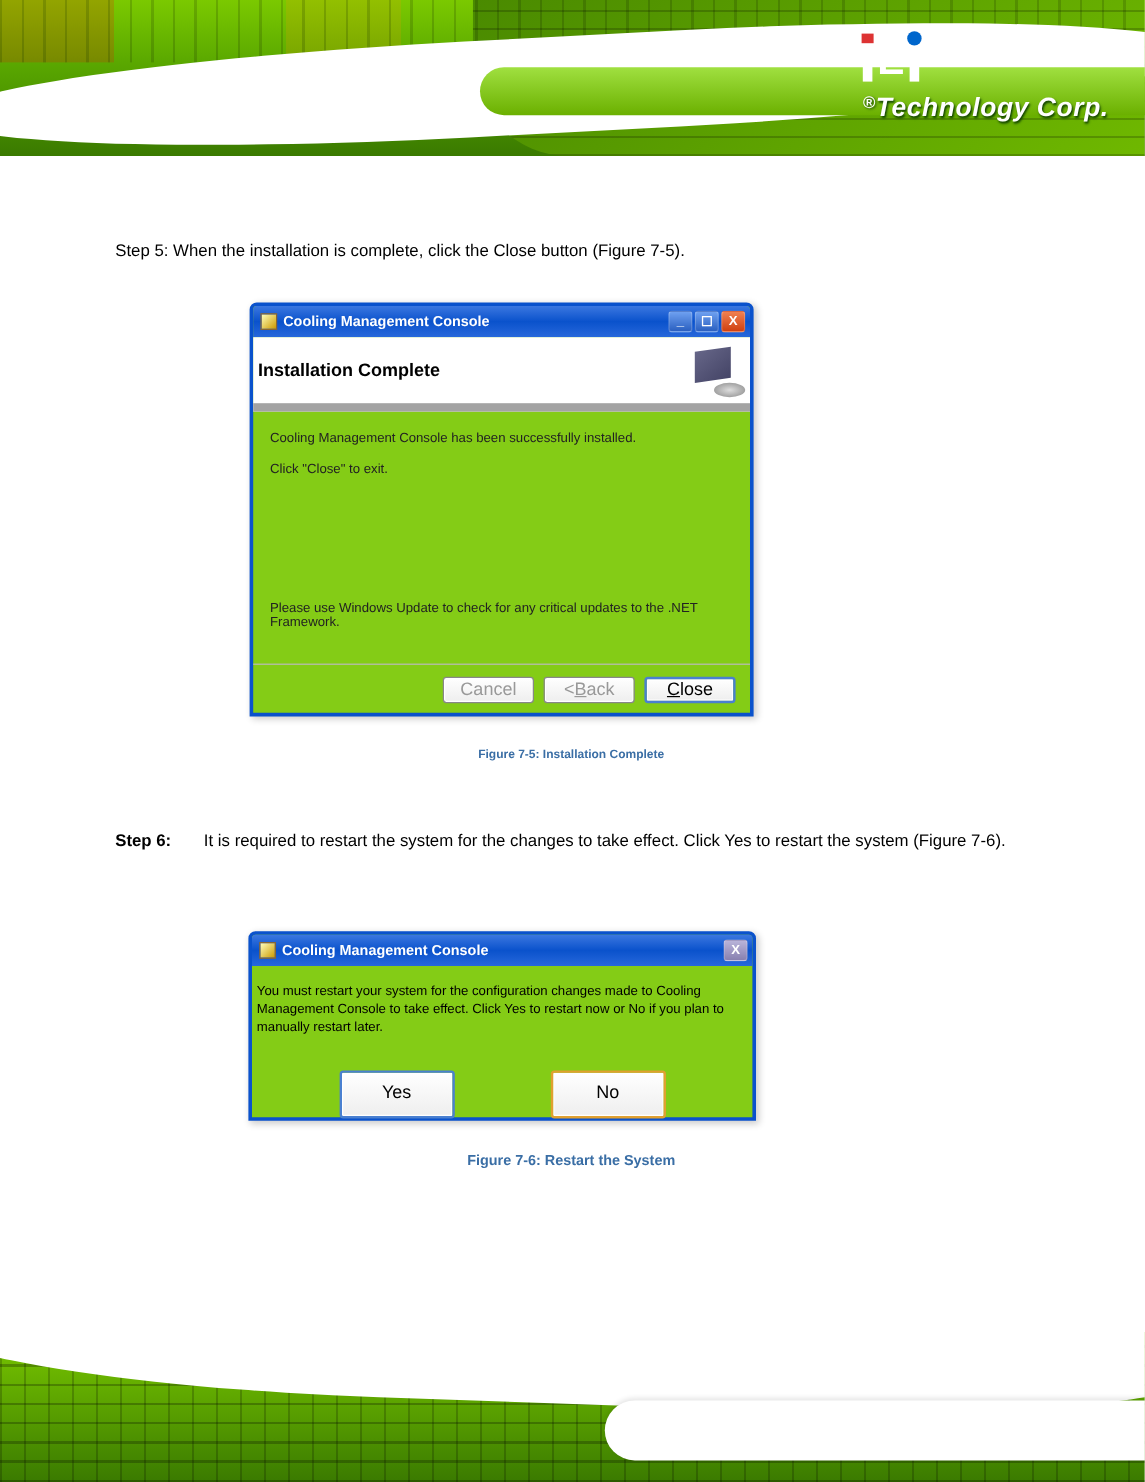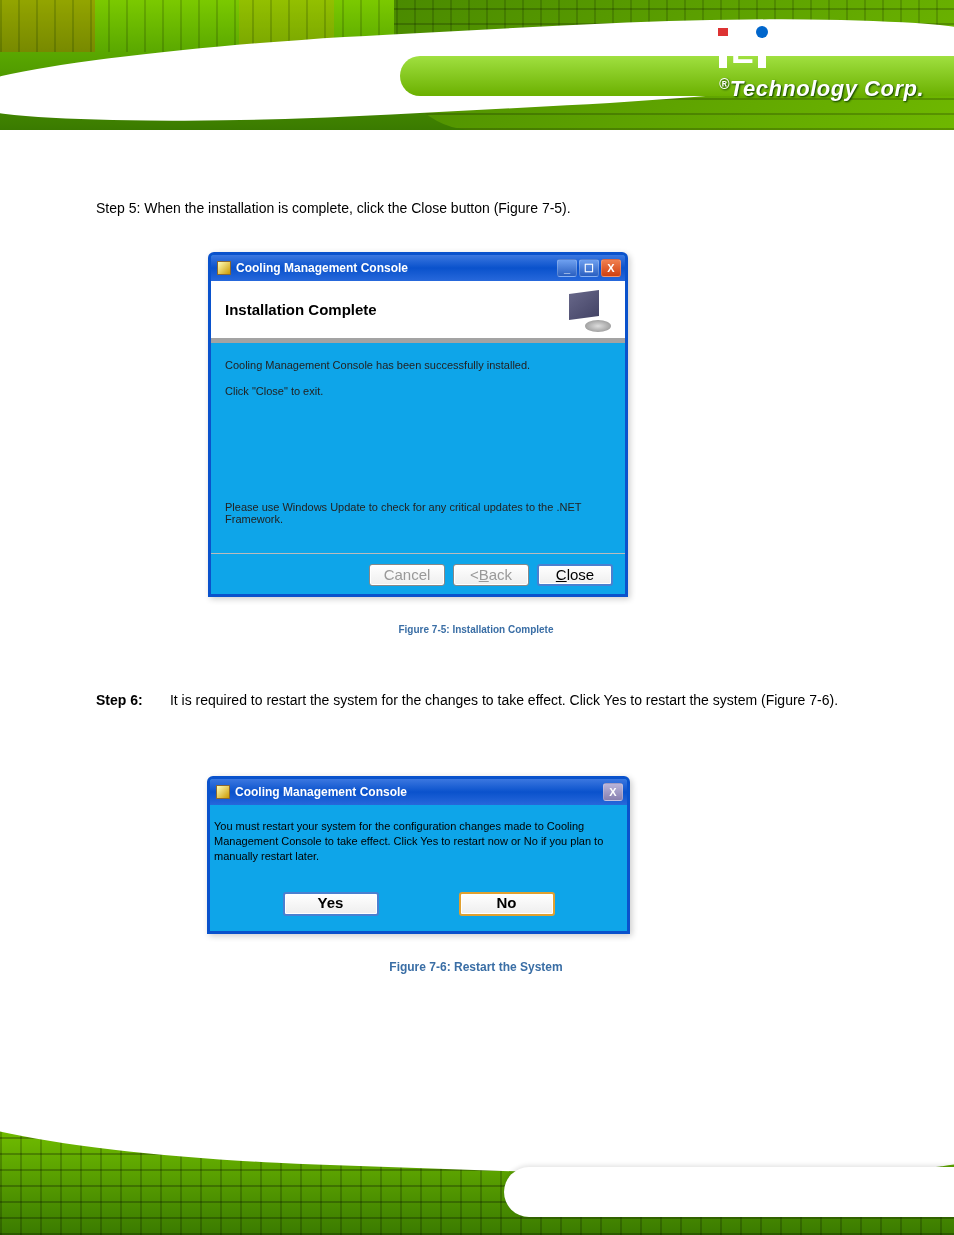--- a/index.html
+++ b/index.html
@@ -89,21 +89,21 @@
     position: absolute;
     bottom: 18px; right: -30px; width: 480px; height: 50px;
     background: #fff;
     border-radius: 60px 0 0 60px;
     box-shadow: 0 -2px 4px rgba(0,0,0,0.1);
   }
 
   
   .dialog {
     position: absolute;
-    background: #0ea5e9;
+    background: #84cc16;
     border: 3px solid #0a52cc;
     border-radius: 6px 6px 0 0;
     box-shadow: 2px 2px 6px rgba(0,0,0,0.2);
   }
   .dlg1 { left: 208px; top: 252px; width: 420px; height: 345px; }
   .titlebar {
     background: linear-gradient(to bottom, #3b77e0 0%, #0a52cc 50%, #2768db 100%);
     height: 26px;
     display: flex; align-items: center;
     padding: 0 4px 0 6px;
@@ -122,22 +122,22 @@
     width: 20px; height: 18px; border: 1px solid #fff3;
     border-radius: 3px; display:flex; align-items:center; justify-content:center;
     font-size: 11px; font-weight:bold; color:#fff;
   }
   .btn-min { background: linear-gradient(to bottom,#6ea0f0,#2a5fc0); }
   .btn-max { background: linear-gradient(to bottom,#6ea0f0,#2a5fc0); }
   .btn-close { background: linear-gradient(to bottom,#f08050,#d04010); }
   .btn-close-disabled { background: linear-gradient(to bottom,#b9b4d9,#8880b0); }
 
   .dlg-header {
-    background: #fff; height: 62px; border-bottom: 5px solid #a3a3a3;
-    padding: 12px 14px; display:flex; justify-content:space-between; align-items:center;
+    background: #fff; height: 62px; border-bottom: 7px solid #a3a3a3;
+    padding: 12px 4px; display:flex; justify-content:space-between; align-items:center;
   }
   .dlg-header h2 { font-size: 15px; font-weight: bold; }
   .installer-art {
     width: 56px; height: 44px; position:relative;
   }
   .installer-art .box {
     position:absolute; right:12px; top:4px; width:30px; height:26px;
     background: linear-gradient(145deg,#668,#446); transform: skewY(-8deg);
   }
   .installer-art .disc {
@@ -170,21 +170,21 @@
 
   
   .dlg2 { left: 207px; top: 776px; width: 423px; height: 158px; }
   .dlg2-body {
     padding: 14px 4px; font-size: 11px; color:#000; line-height: 1.35;
   }
   .dlg2-buttons {
     display:flex; justify-content:center; gap: 80px;
     margin-top: 28px;
   }
-  .dlg2 .xp-btn { min-width: 96px; height:24px;font-weight:bold; }
+  .dlg2 .xp-btn { min-width: 96px; height:40px; }
   .xp-btn.orange { border: 2px solid #e0a030; }
 
   
   .doc-text { position:absolute; font-size: 14px; color:#000; }
   .step-5 { left: 96px; top: 200px; width: 760px; }
   .fig-5 { left: 96px; top: 624px; width: 760px; text-align:center; font-weight:bold; font-size: 10px; color:#3a6ea5; }
   .step-6 { left: 96px; top: 690px; width: 800px; line-height: 1.5; }
   .step-6 .label { font-weight:bold; display:inline-block; width:70px;}
   .fig-6 { left: 96px; top: 960px; width: 760px; text-align:center; font-weight:bold; font-size:12px; color:#3a6ea5; }
 </style>

